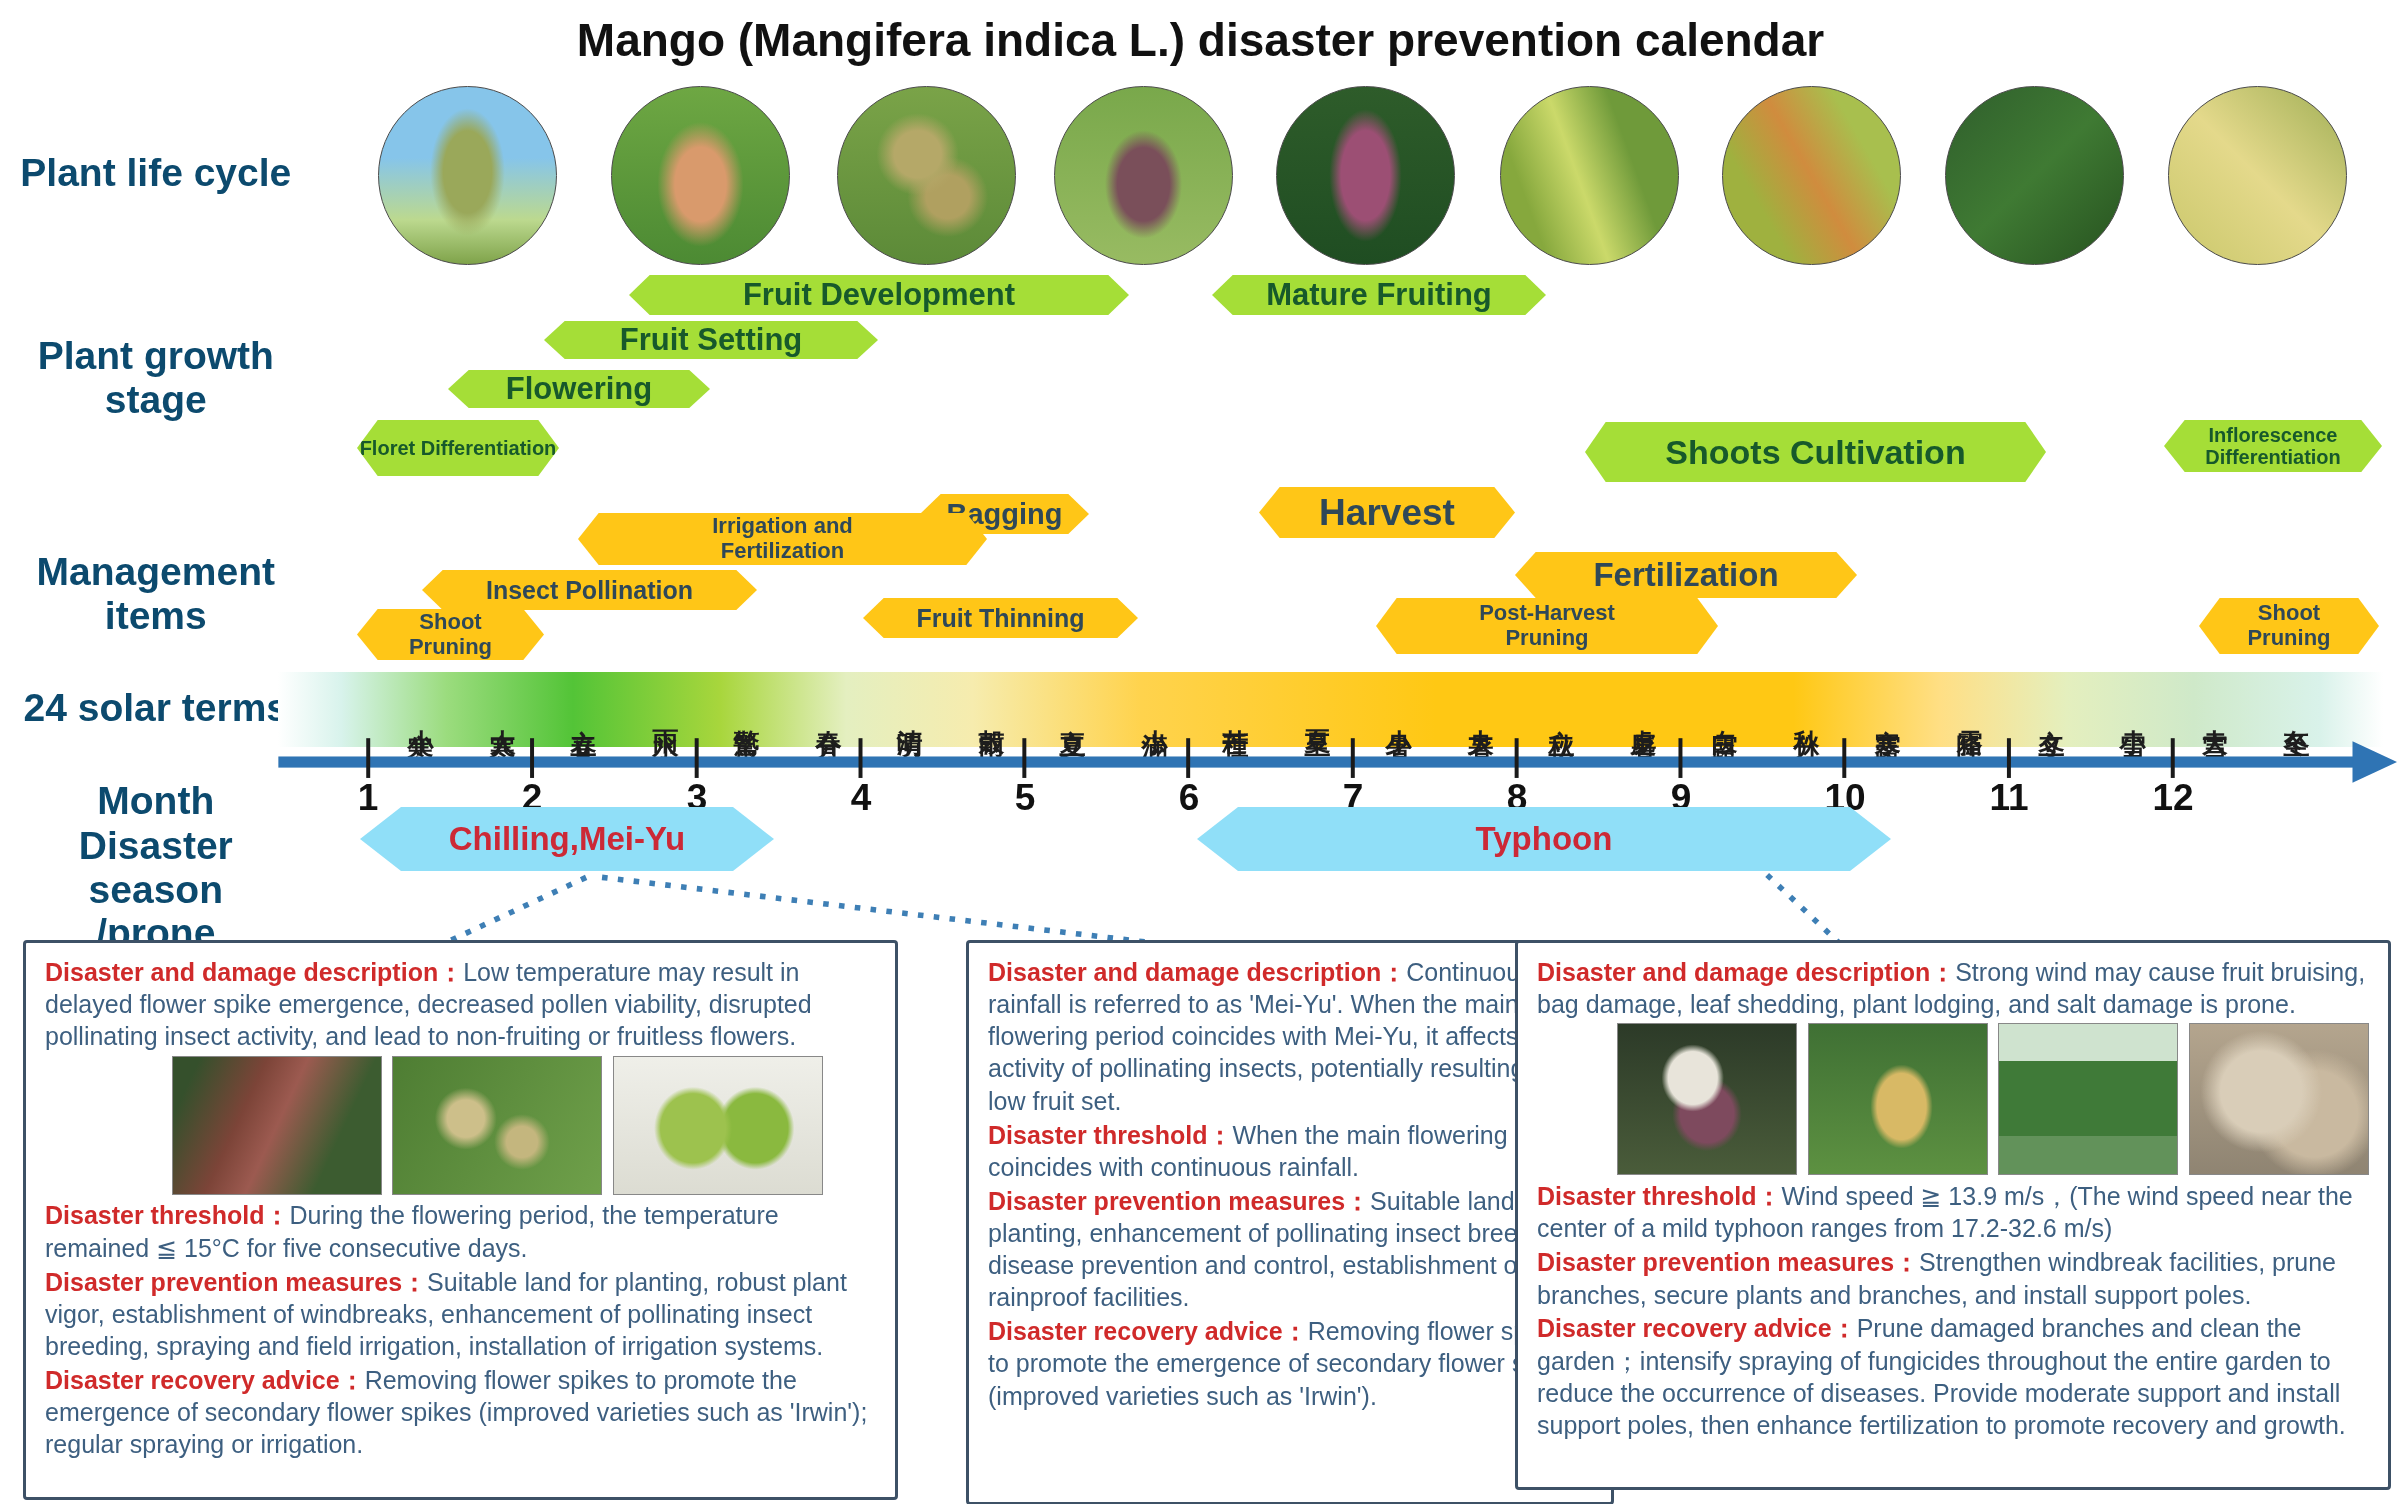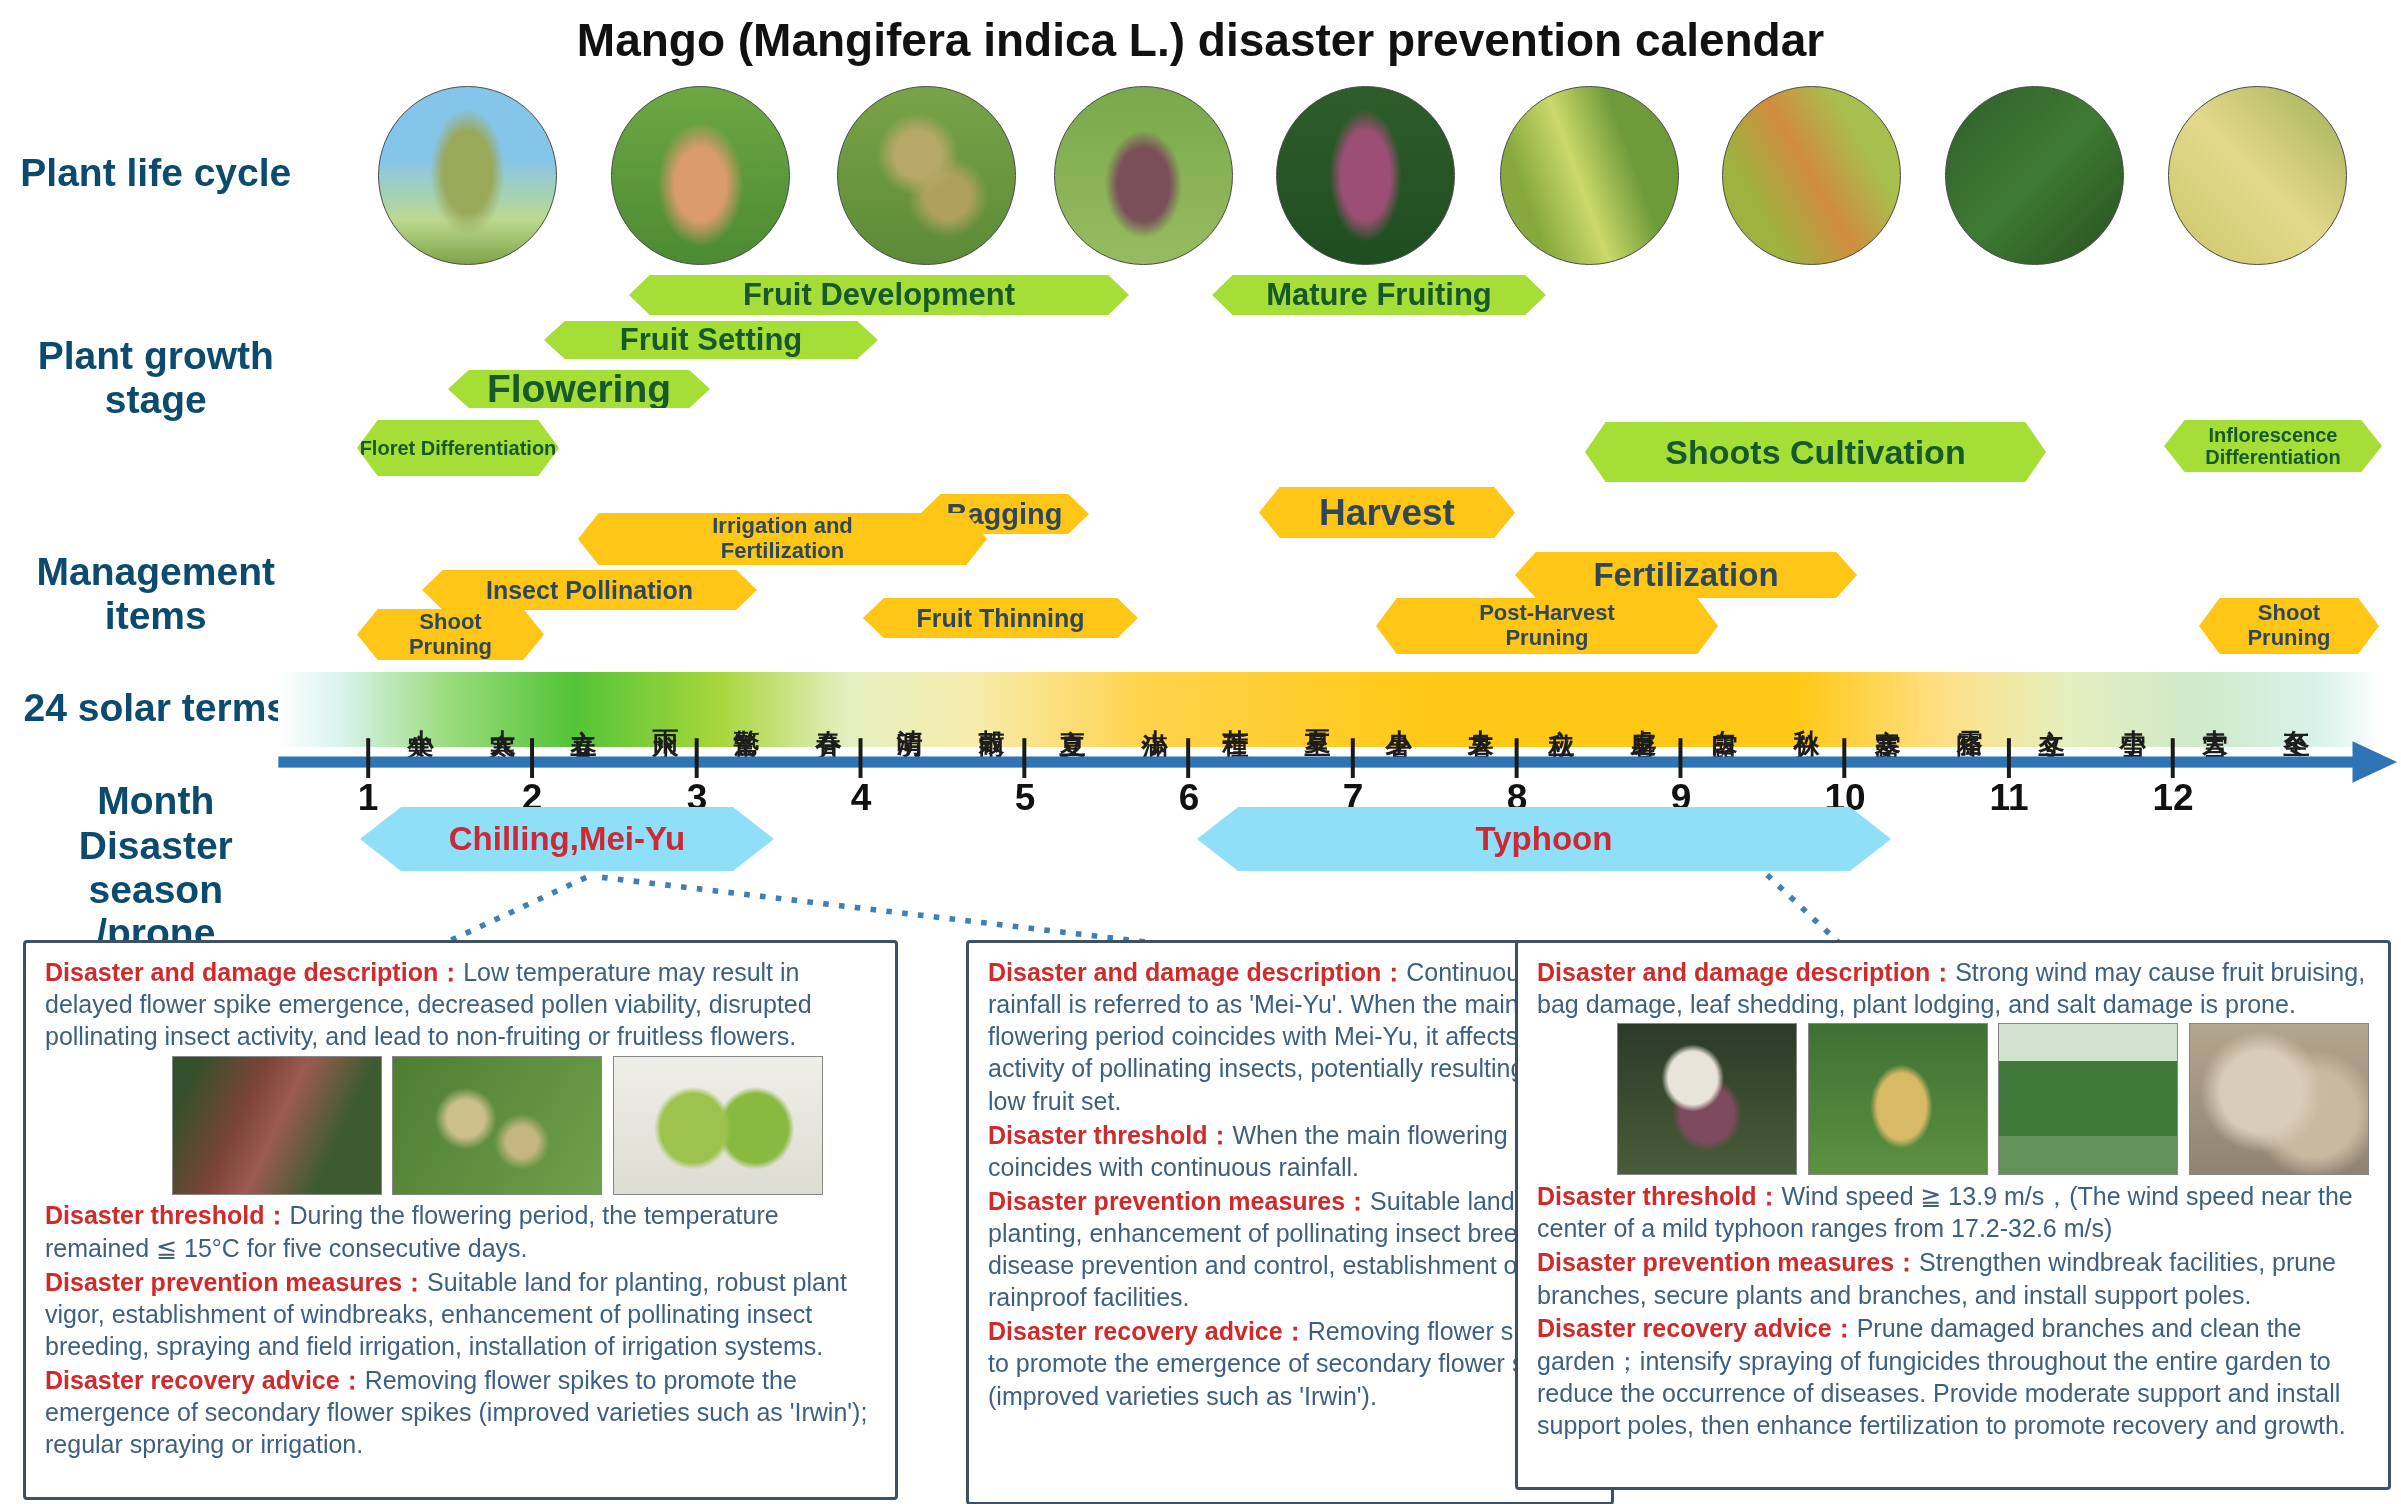--- a/index.html
+++ b/index.html
@@ -71,21 +71,21 @@
 
   <div class="banner green" style="left:629px;top:275px;width:500px;height:40px;font-size:31px;">
       <span>Fruit Development</span>
     </div>
   <div class="banner green" style="left:1212px;top:275px;width:334px;height:40px;font-size:31px;">
       <span>Mature Fruiting</span>
     </div>
   <div class="banner green" style="left:544px;top:321px;width:334px;height:38px;font-size:31px;">
       <span>Fruit Setting</span>
     </div>
-  <div class="banner green" style="left:448px;top:370px;width:262px;height:38px;font-size:39px;">
+  <div class="banner green" style="left:448px;top:370px;width:262px;height:38px;font-size:31px;">
       <span>Flowering</span>
     </div>
   <div class="banner green" style="left:357px;top:420px;width:202px;height:56px;font-size:20px;">
       <span>Floret Differentiation</span>
     </div>
   <div class="banner green" style="left:1585px;top:422px;width:461px;height:60px;font-size:34px;">
       <span>Shoots Cultivation</span>
     </div>
   <div class="banner green" style="left:2164px;top:420px;width:218px;height:52px;font-size:20px;">
       <span>Inflorescence Differentiation</span>

